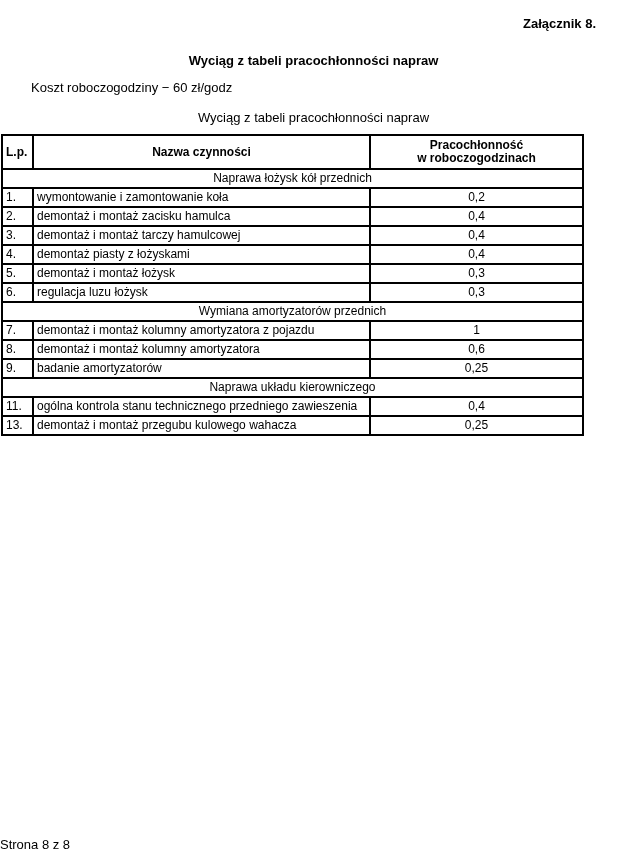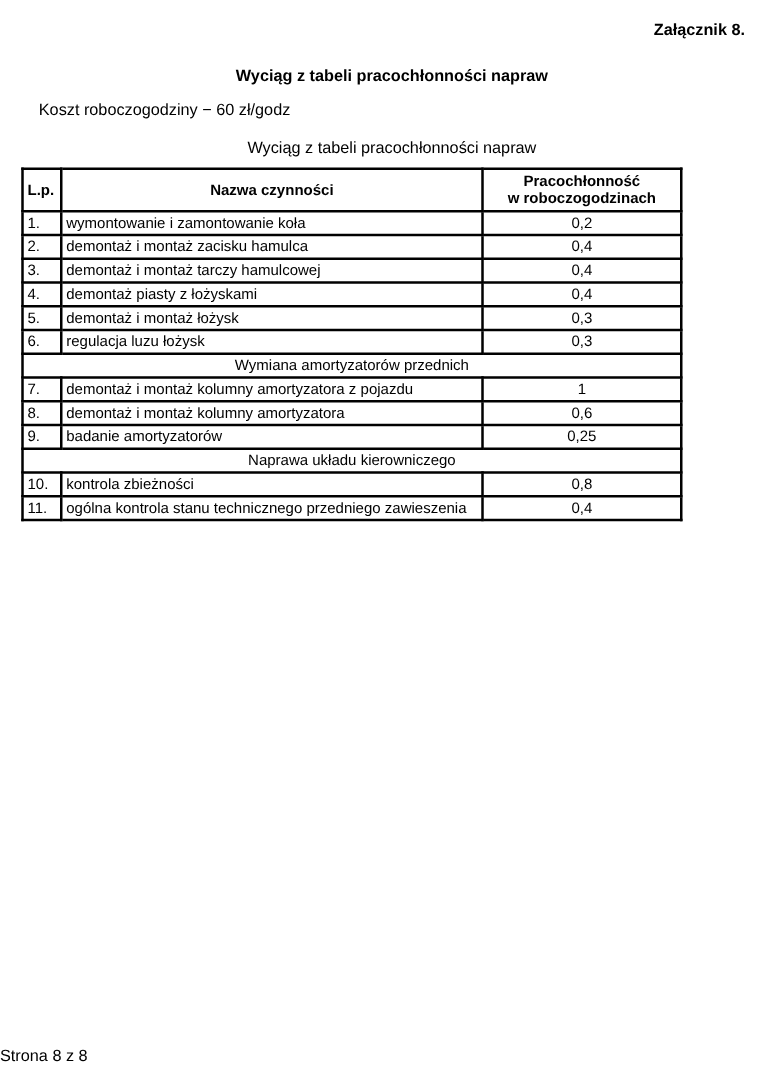--- a/index.html
+++ b/index.html
@@ -2,21 +2,21 @@
 <html><head>
 <meta charset="utf-8">
 <style>
   html, body { margin:0; padding:0; background:#ffffff; }
   body { width:627px; height:860px; position:relative; overflow:hidden;
          font-family:"Liberation Sans", sans-serif; color:#000; }
   .annex { position:absolute; right:31px; top:16px; font-size:13px; font-weight:bold;text-align:right; }
   .title { position:absolute; left:0; width:627px; top:53px; text-align:center; font-size:13px; font-weight:bold; }
   .cost { position:absolute; left:31px; top:80px; font-size:13px; }
   .subtitle { position:absolute; left:0; width:627px; top:110px; text-align:center; font-size:13px; }
-  table { position:absolute; left:17px; top:134px; width:529px; border-collapse:collapse; font-size:12px;padding-left:16px; }
+  table { position:absolute; left:1px; top:134px; width:583px; border-collapse:collapse; font-size:12px;padding-left:16px; }
   td, th { border:2px solid #000; padding:0 3px; height:17px; line-height:17px; }
   th { font-weight:bold; height:32px; line-height:13px; font-size:12px; }
   .c-lp { width:23px; text-align:left; }
   .c-name { width:329px; text-align:left;margin-top:40px; }
   .c-val { text-align:center; }
   th.c-name, th.c-val { text-align:center; }
   .section td { text-align:center; }
   .footer { position:absolute; left:0; width:627px; top:837px; font-size:13px; }
 </style>
 </head>
@@ -32,20 +32,23 @@
     <tr>
       <th class="c-lp">L.p.</th>
       <th class="c-name">Nazwa czynności</th>
       <th class="c-val">
         <span>Pracochłonność</span><br>
         <span>w roboczogodzinach</span>
       </th>
     </tr>
   </thead>
   <tbody id="tbody">
+      <tr class="section">
+        <td colspan="3">Naprawa łożysk kół przednich</td>
+      </tr>
       <tr>
         <td class="c-lp">1.</td>
         <td class="c-name">wymontowanie i zamontowanie koła</td>
         <td class="c-val">0,2</td>
       </tr>
       <tr>
         <td class="c-lp">2.</td>
         <td class="c-name">demontaż i montaż zacisku hamulca</td>
         <td class="c-val">0,4</td>
       </tr>
@@ -84,25 +87,25 @@
       </tr>
       <tr>
         <td class="c-lp">9.</td>
         <td class="c-name">badanie amortyzatorów</td>
         <td class="c-val">0,25</td>
       </tr>
       <tr class="section">
         <td colspan="3">Naprawa układu kierowniczego</td>
       </tr>
       <tr>
-        <td class="c-lp">10.</td>
-        <td class="c-name">kontrola zbieżności</td>
-        <td class="c-val">0,8</td>
-      </tr>
-      <tr>
         <td class="c-lp">11.</td>
         <td class="c-name">ogólna kontrola stanu technicznego przedniego zawieszenia</td>
         <td class="c-val">0,4</td>
+      </tr>
+      <tr>
+        <td class="c-lp">13.</td>
+        <td class="c-name">demontaż i montaż przegubu kulowego wahacza</td>
+        <td class="c-val">0,25</td>
       </tr>
     </tbody>
 </table>
 
 <div class="footer">Strona 8 z 8</div>
 
 </body></html>

